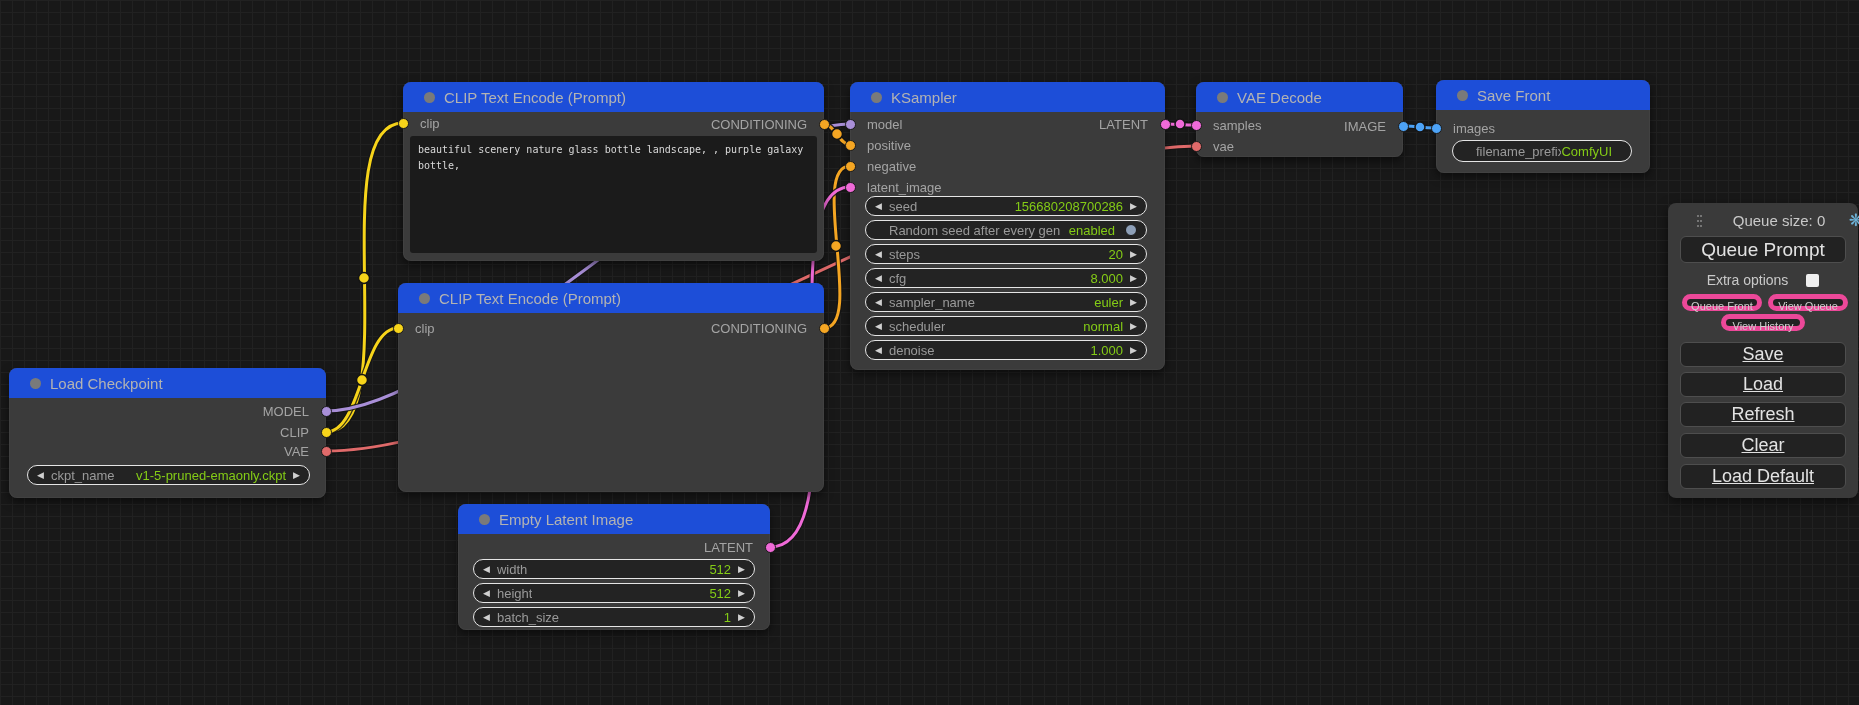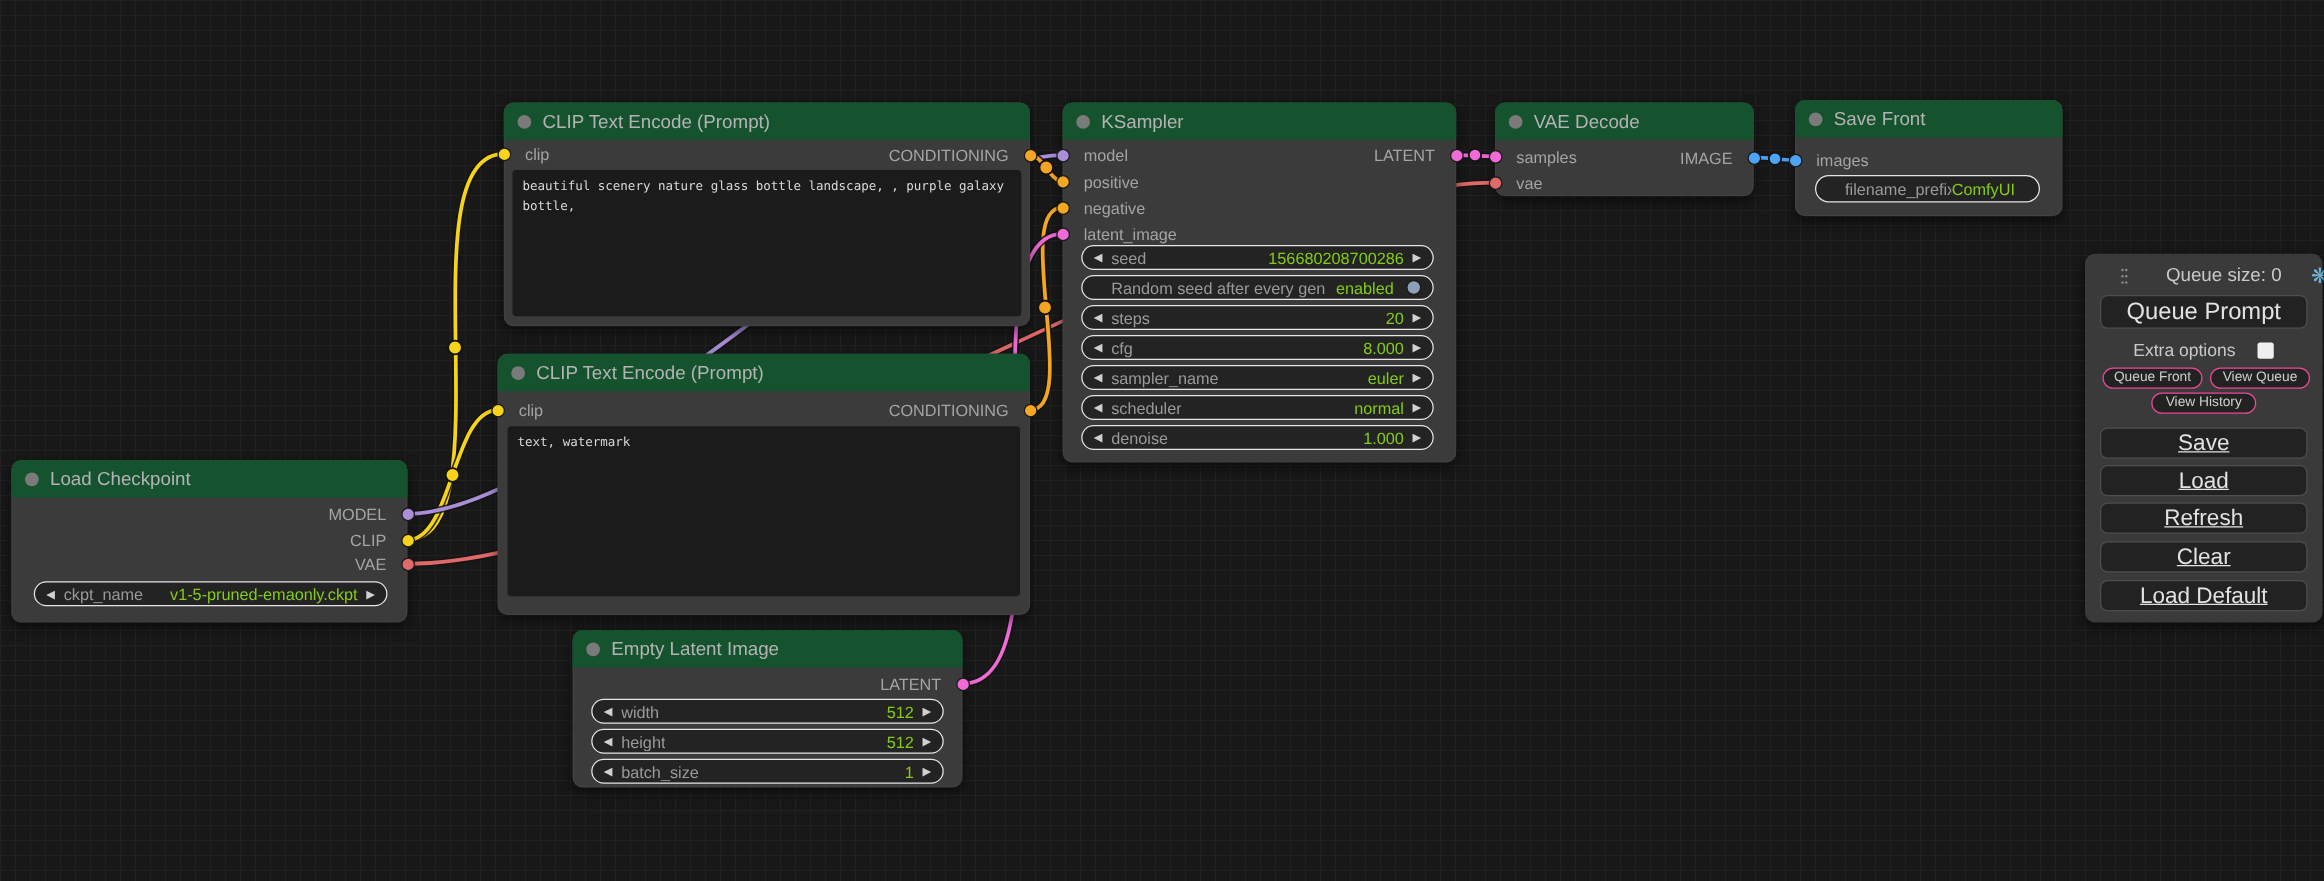--- a/index.html
+++ b/index.html
@@ -17,22 +17,22 @@
   #wires{position:absolute;left:0;top:0;z-index:1;}
   #wires path{fill:none;stroke-linecap:round;}
   .wire-under{stroke:#141414;stroke-width:5.5;opacity:.85;}
   .wire{stroke-width:3;}
   .node{
     position:absolute;z-index:2;background:#3b3b3b;border-radius:8px;
     box-shadow:0 4px 10px rgba(0,0,0,.5), inset 0 0 0 1px rgba(70,70,70,.6);
     color:#a8a8a8;
   }
   .node-title{
-    height:30px;display:flex;align-items:center;gap:9px;padding:0 11px;
-    background:#14532d;border-radius:8px 8px 0 0;font-size:15px;color:#b3b3b3;
+    height:30px;display:flex;align-items:center;gap:9px;padding:0 21px;
+    background:#1d4ed8;border-radius:8px 8px 0 0;font-size:15px;color:#b3b3b3;
     overflow:hidden;white-space:nowrap;
   }
   .title-dot{flex:0 0 auto;width:11px;height:11px;border-radius:50%;background:#7a7a7a;}
   .slot{position:absolute;height:20px;display:flex;align-items:center;font-size:13px;color:#a4a4a4;white-space:nowrap;}
   .slot.in{left:0;padding-left:17px;}
   .slot.out{right:0;padding-right:17px;}
   .dot{
     position:absolute;top:4.5px;width:11px;height:11px;border-radius:50%;
     box-sizing:border-box;border:1px solid #1a1a1a;
   }
@@ -70,21 +70,21 @@
   .q-gear{position:absolute;right:11px;top:-2px;font-size:17px;color:#6db3d9;cursor:pointer;}
   .qbtn{
     position:absolute;left:12px;width:166px;background:#222222;border:1px solid #4e4e4e;
     border-radius:6px;color:#e2e2e2;text-align:center;box-sizing:border-box;cursor:pointer;
   }
   .qbtn.big{height:25px;line-height:23px;font-size:18px;text-decoration:underline;}
   .qbtn.prompt{top:33px;height:27px;line-height:25px;font-size:19px;}
   .q-extra{position:absolute;top:69px;left:0;width:100%;display:flex;justify-content:center;align-items:center;gap:18px;font-size:14px;color:#c9c9c9;}
   .q-check{width:13px;height:13px;background:#efefef;border-radius:2px;cursor:pointer;}
   .qsmall{
-    position:absolute;height:17px;line-height:15px;background:#222222;border:1px solid #ec4899;
+    position:absolute;height:17px;line-height:15px;background:#222222;border:5px solid #ec4899;
     border-radius:9px;color:#cfcfcf;font-size:11px;text-align:center;box-sizing:border-box;cursor:pointer;
   }
 </style>
 </head>
 <body>
 
 <div id="canvas">
 
   <svg id="wires" width="1859" height="705">
 
@@ -170,21 +170,20 @@
       <span>CLIP Text Encode (Prompt)</span>
     </div>
     <div class="slot in" style="top:35px;">
       <span class="dot c-clip"></span>
         <span>clip</span>
     </div>
     <div class="slot out" style="top:35px;">
       <span>CONDITIONING</span>
         <span class="dot c-cond"></span>
     </div>
-    <div class="prompt-text" style="left:8px;top:58px;width:410px;height:136px;">text, watermark</div>
   </div>
 
   <div class="node" style="left:458px;top:504px;width:312px;height:126px;">
     <div class="node-title">
       <span class="title-dot"></span>
       <span>Empty Latent Image</span>
     </div>
     <div class="slot out" style="top:33px;">
       <span>LATENT</span>
         <span class="dot c-latent"></span>

